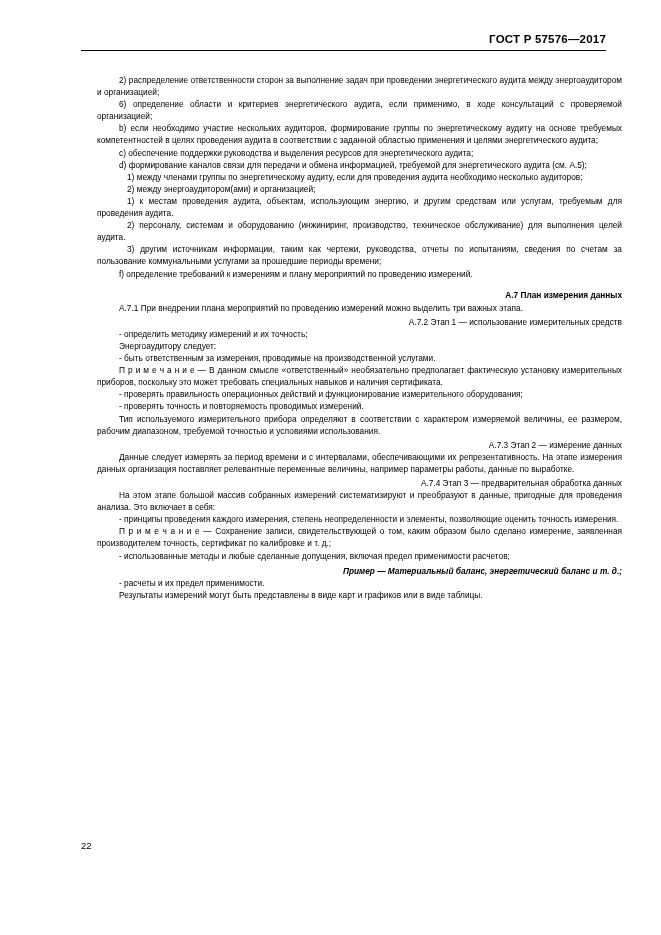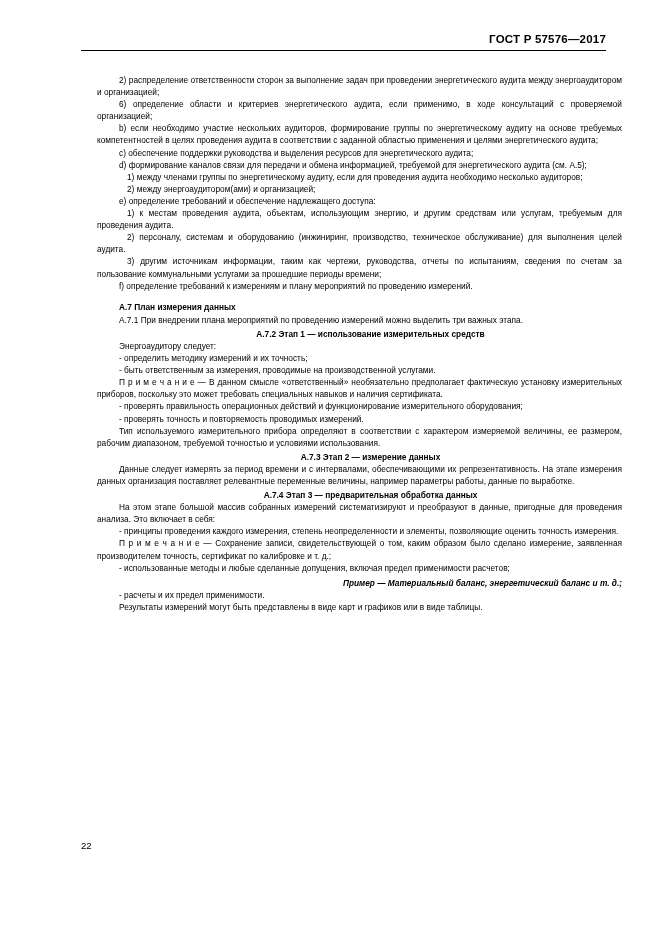--- a/index.html
+++ b/index.html
@@ -55,26 +55,26 @@
     text-indent: 22px;
   }
   .ind2 {
     text-indent: 30px;
   }
   .heading {
     font-weight: bold;
     margin-top: 9px;
     margin-bottom: 1px;
     text-indent: 22px;
-    text-align: left;
+    text-align: right;
   }
   .subheading {
-    font-weight: bold;
+    font-weight: normal;
     text-indent: 22px;
-    text-align: center;
+    text-align: right;
     margin-top: 2px;
   }
   .example {
     font-weight: bold;
     font-style: italic;
     text-indent: 22px;
     text-align: right;
     margin-top: 3px;
   }
   .pageno {
@@ -94,30 +94,29 @@
   <div class="header-rule"></div>
 
   <div class="content">
       <p class="p ind">2) распределение ответственности сторон за выполнение задач при проведении энергетического аудита между энергоаудитором и организацией;</p>
       <p class="p ind">6) определение области и критериев энергетического аудита, если применимо, в ходе консультаций с проверяемой организацией;</p>
       <p class="p ind">b) если необходимо участие нескольких аудиторов, формирование группы по энергетическому аудиту на основе требуемых компетентностей в целях проведения аудита в соответствии с заданной областью применения и целями энергетического аудита;</p>
       <p class="p ind">c) обеспечение поддержки руководства и выделения ресурсов для энергетического аудита;</p>
       <p class="p ind">d) формирование каналов связи для передачи и обмена информацией, требуемой для энергетического аудита (см. А.5);</p>
       <p class="p ind2">1) между членами группы по энергетическому аудиту, если для проведения аудита необходимо несколько аудиторов;</p>
       <p class="p ind2">2) между энергоаудитором(ами) и организацией;</p>
-      <p class="p ind">e) определение требований и обеспечение надлежащего доступа:</p>
       <p class="p ind2">1) к местам проведения аудита, объектам, использующим энергию, и другим средствам или услугам, требуемым для проведения аудита.</p>
       <p class="p ind2">2) персоналу, системам и оборудованию (инжиниринг, производство, техническое обслуживание) для выполнения целей аудита.</p>
       <p class="p ind2">3) другим источникам информации, таким как чертежи, руководства, отчеты по испытаниям, сведения по счетам за пользование коммунальными услугами за прошедшие периоды времени;</p>
       <p class="p ind">f) определение требований к измерениям и плану мероприятий по проведению измерений.</p>
       <p class="p heading">А.7 План измерения данных</p>
       <p class="p ind">А.7.1 При внедрении плана мероприятий по проведению измерений можно выделить три важных этапа.</p>
       <p class="p subheading">А.7.2 Этап 1 — использование измерительных средств</p>
+      <p class="p ind">- определить методику измерений и их точность;</p>
       <p class="p ind">Энергоаудитору следует:</p>
-      <p class="p ind">- определить методику измерений и их точность;</p>
       <p class="p ind">- быть ответственным за измерения, проводимые на производственной услугами.</p>
       <p class="p ind">П р и м е ч а н и е — В данном смысле «ответственный» необязательно предполагает фактическую установку измерительных приборов, поскольку это может требовать специальных навыков и наличия сертификата.</p>
       <p class="p ind">- проверять правильность операционных действий и функционирование измерительного оборудования;</p>
       <p class="p ind">- проверять точность и повторяемость проводимых измерений.</p>
       <p class="p ind">Тип используемого измерительного прибора определяют в соответствии с характером измеряемой величины, ее размером, рабочим диапазоном, требуемой точностью и условиями использования.</p>
       <p class="p subheading">А.7.3 Этап 2 — измерение данных</p>
       <p class="p ind">Данные следует измерять за период времени и с интервалами, обеспечивающими их репрезентативность. На этапе измерения данных организация поставляет релевантные переменные величины, например параметры работы, данные по выработке.</p>
       <p class="p subheading">А.7.4 Этап 3 — предварительная обработка данных</p>
       <p class="p ind">На этом этапе большой массив собранных измерений систематизируют и преобразуют в данные, пригодные для проведения анализа. Это включает в себя:</p>
       <p class="p ind">- принципы проведения каждого измерения, степень неопределенности и элементы, позволяющие оценить точность измерения.</p>

